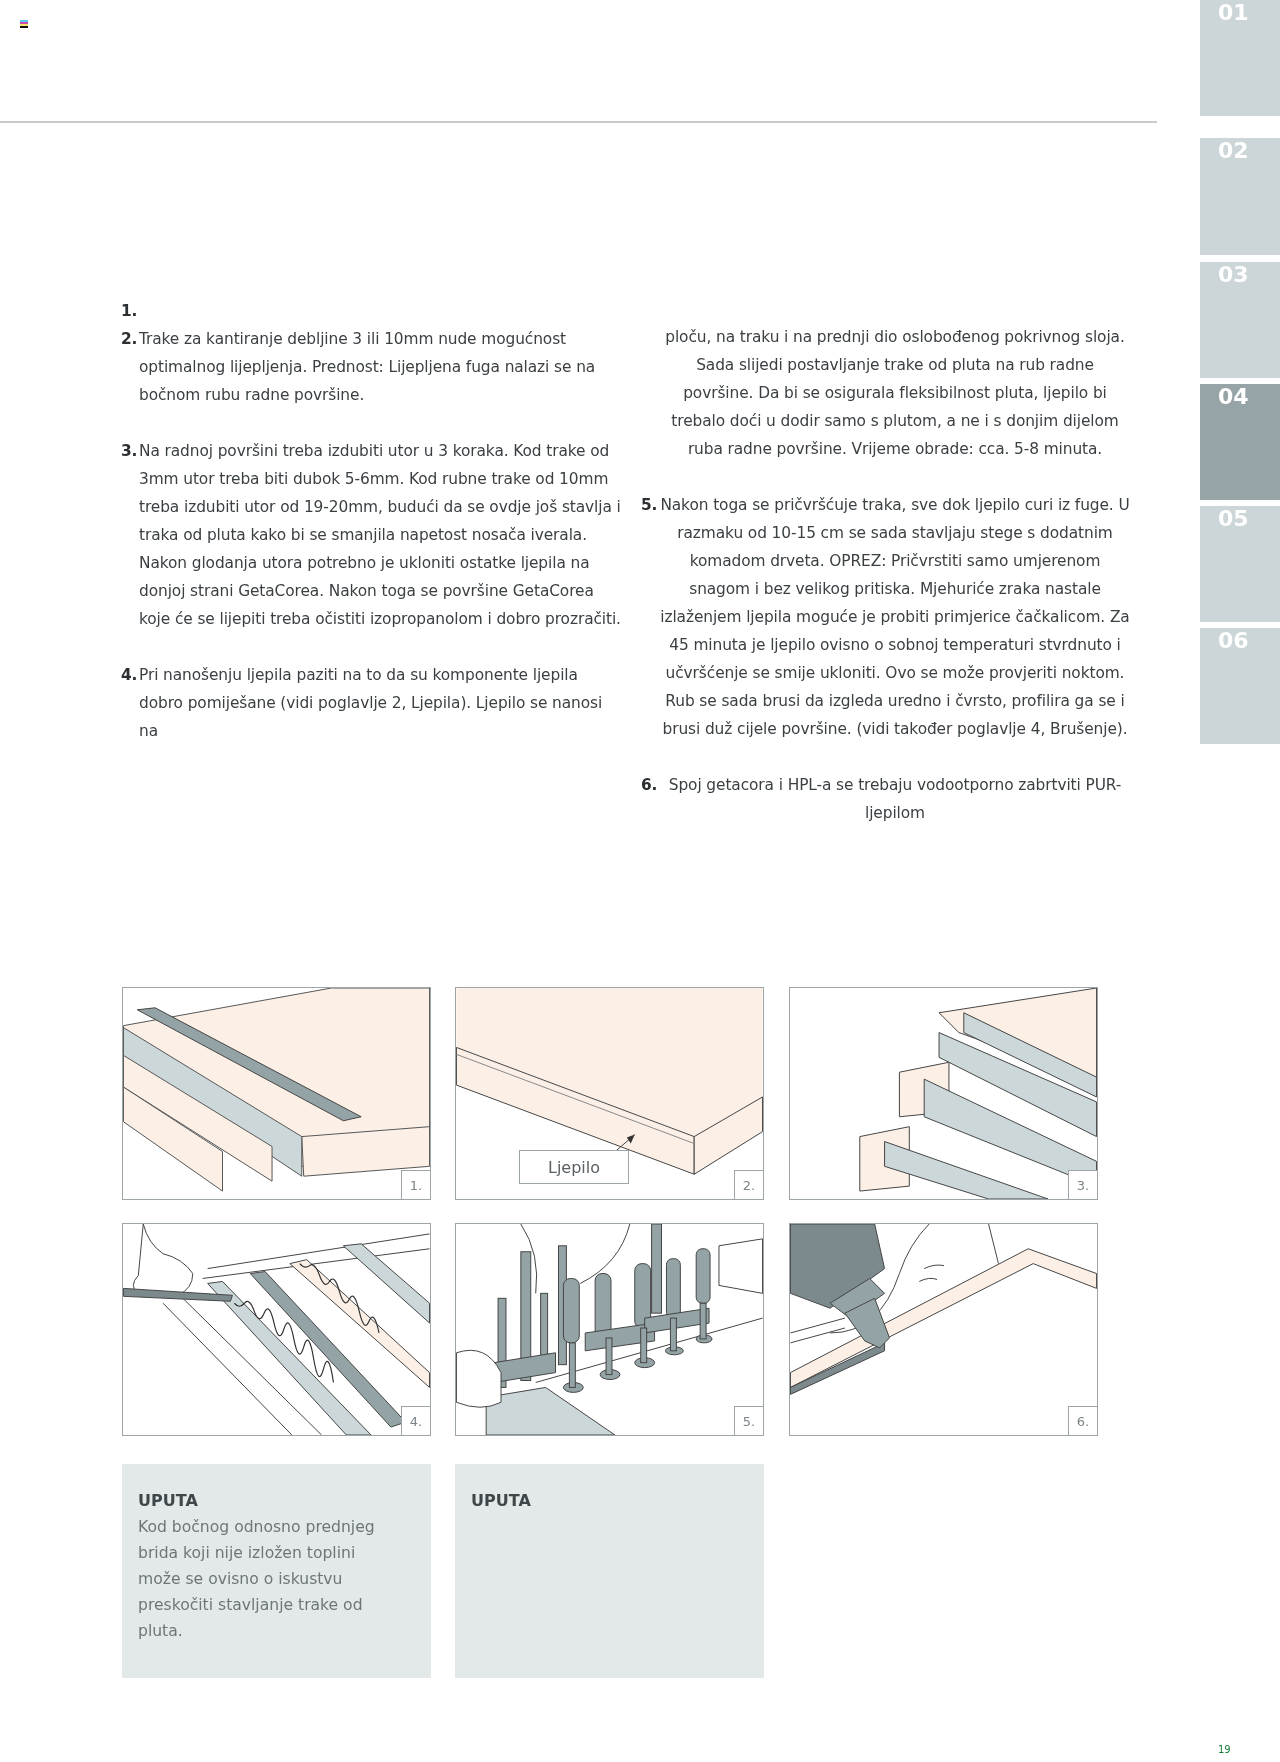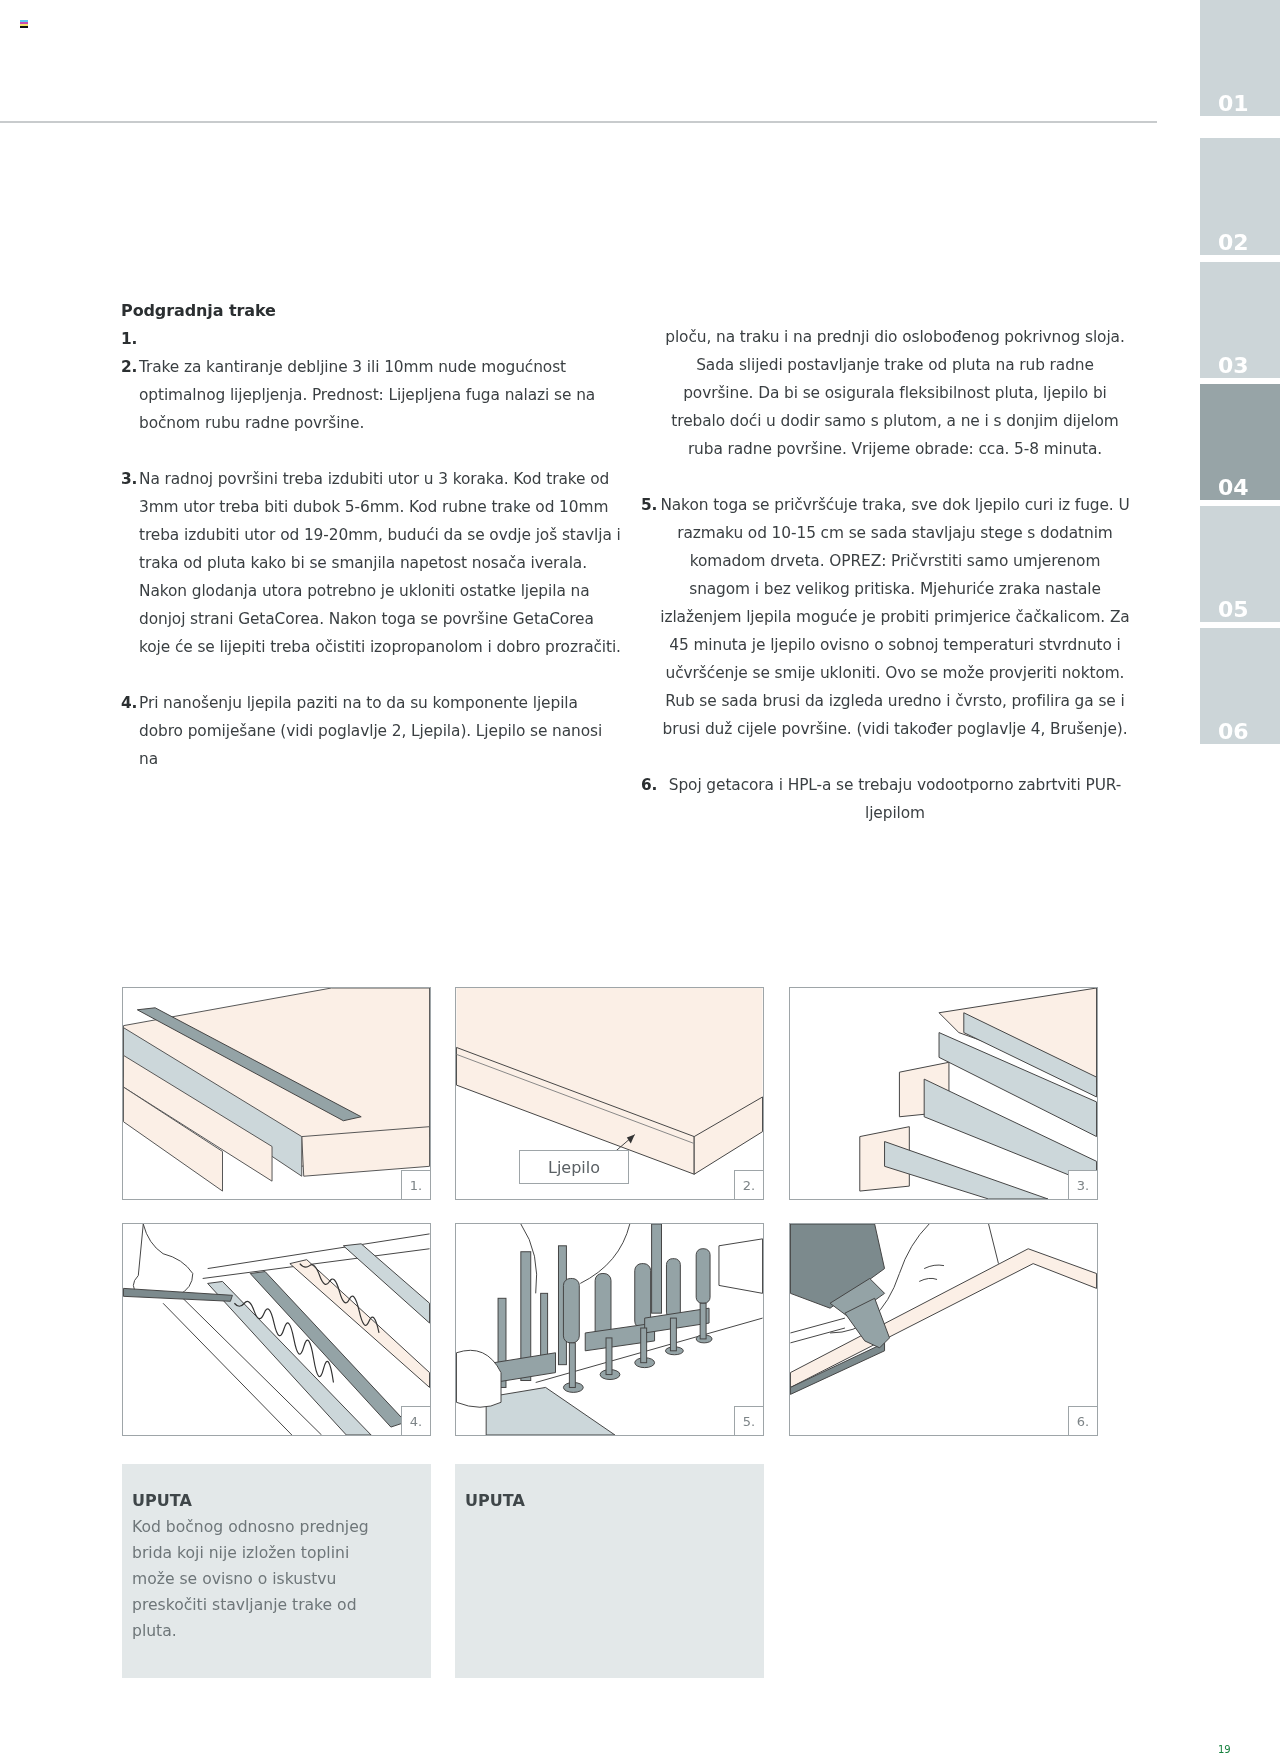--- a/index.html
+++ b/index.html
@@ -9,21 +9,21 @@
     .color-mark { position: absolute; left: 20px; top: 20px; width: 8px; height: 8px; }
     .color-mark span { display: block; height: 2px; }
 
     .top-rule { position: absolute; left: 0; top: 121px; width: 1157px; height: 2px; background: #c8cbcd; }
 
     .chapter-tabs { position: absolute; left: 1200px; top: 0; width: 80px; }
     .chapter-tab {
       position: absolute; left: 0; width: 80px; height: 116px;
       background: #ccd5d8; color: #ffffff;
       font-family: "DejaVu Sans", sans-serif; font-weight: bold; font-size: 22px;
-      display: flex; align-items: flex-end; padding-left: 18px; cursor: pointer;
+      display: flex; align-items: flex-start; padding-left: 18px; cursor: pointer;
     }
     .chapter-tab.active { background: #97a4a7; }
 
     .col { position: absolute; font-size: 15.4px; line-height: 28px; letter-spacing: -0.1px; }
     .col-left { left: 121px; top: 297px; width: 500px; }
     .col-right { left: 641px; top: 323px; width: 490px; text-align: center; }
     .section-title { font-weight: bold; color: #2b2f31; font-size: 16px; }
     .step { position: relative; padding-left: 18px; margin-bottom: 28px; }
     .step .num { position: absolute; left: 0; top: 0; font-weight: bold; color: #2b2f31; }
     .step.cont { padding-left: 18px; }
@@ -40,21 +40,21 @@
       font-size: 13px; color: #7d8487; display: flex; align-items: center; justify-content: center;
     }
     .callout {
       position: absolute; left: 23px; top: 162px; width: 110px; height: 34px;
       border: 1.5px solid #9ea5a8; background: #fff;
       font-size: 16px; color: #5a6064; display: flex; align-items: center; justify-content: center; margin-left: 40px;
     }
 
     .note-box {
       position: absolute; width: 309px; height: 214px; background: #e3e8e9;
-      padding: 26px 10px; font-size: 15.6px; line-height: 26px; color: #6e7679;
+      padding: 26px 16px; font-size: 15.6px; line-height: 26px; color: #6e7679;
     }
     .note-title { font-weight: bold; color: #3f4649; font-size: 16px; line-height: 22px; margin-bottom: 2px; }
 
     .page-number { position: absolute; left: 1218px; top: 1744px; font-size: 10px; color: #15803d; }
   </style>
 </head>
 <body>
 
 <div class="color-mark">
   <span style="background:#5bc8f0"></span>
@@ -80,21 +80,20 @@
     </div>
   <div class="chapter-tab" style="top:506px; height:116px">
       <span>05</span>
     </div>
   <div class="chapter-tab" style="top:628px; height:116px">
       <span>06</span>
     </div>
 </nav>
 
 <section class="col col-left">
-  <div class="section-title">Podgradnja trake</div>
   <div class="step">
     <span class="num">1.</span>
   </div>
   <div class="step">
     <span class="num">2.</span>
     <span>Trake za kantiranje debljine 3 ili 10mm nude mogućnost optimalnog lijepljenja. Prednost: Lijepljena fuga nalazi se na bočnom rubu radne površine.</span>
   </div>
   <div class="step">
     <span class="num">3.</span>
     <span>Na radnoj površini treba izdubiti utor u 3 koraka. Kod trake od 3mm utor treba biti dubok 5-6mm. Kod rubne trake od 10mm treba izdubiti utor od 19-20mm, budući da se ovdje još stavlja i traka od pluta kako bi se smanjila napetost nosača iverala. Nakon glodanja utora potrebno je ukloniti ostatke ljepila na donjoj strani GetaCorea. Nakon toga se površine GetaCorea koje će se lijepiti treba očistiti izopropanolom i dobro prozračiti.</span>

